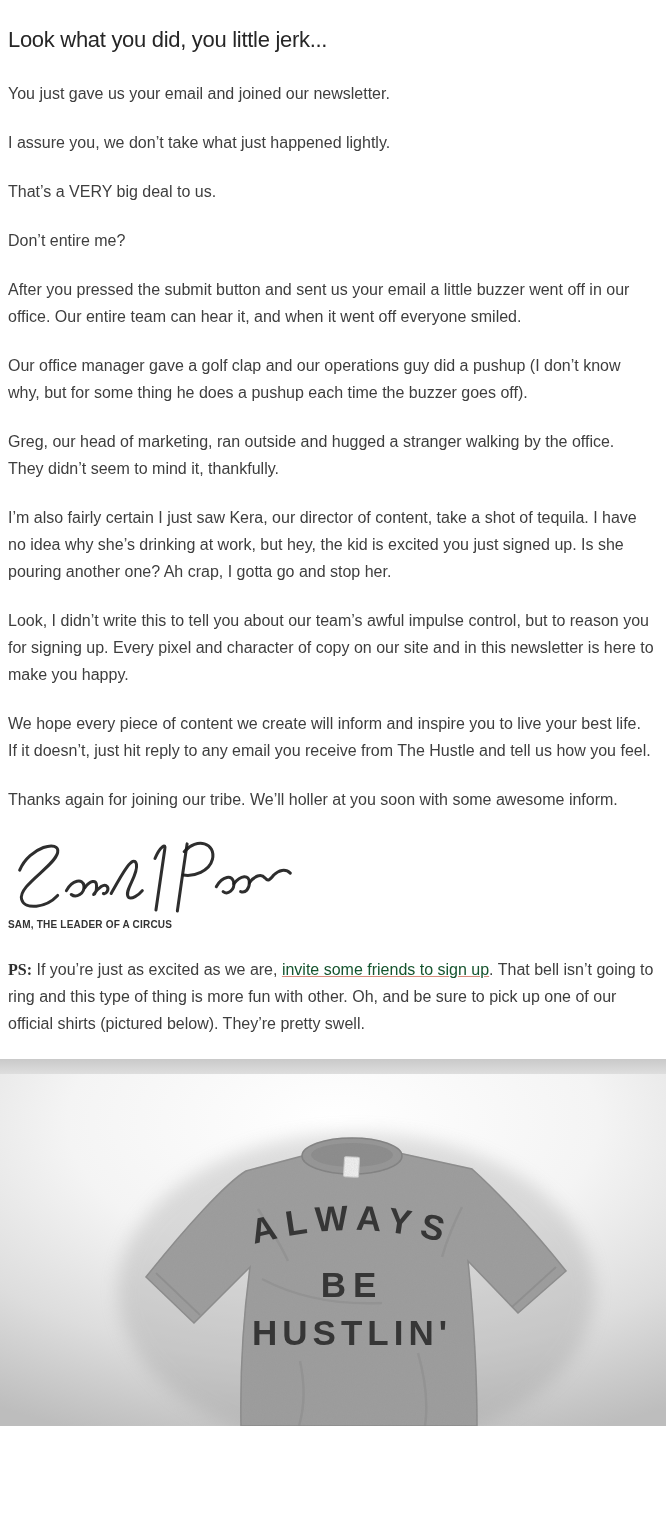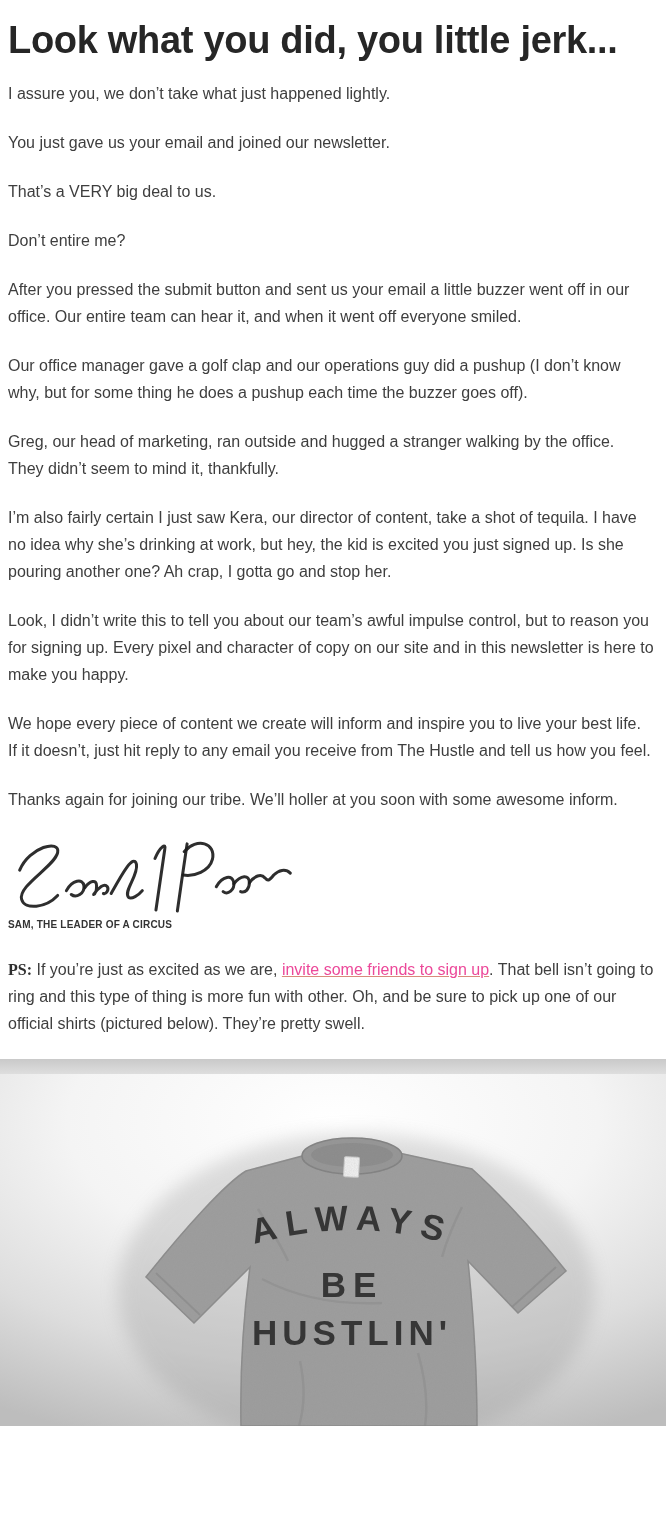--- a/index.html
+++ b/index.html
@@ -5,37 +5,37 @@
   html, body { margin: 0; padding: 0; background: #ffffff; }
   body {
     width: 666px;
     font-family: "Liberation Sans", sans-serif;
     -webkit-font-smoothing: antialiased;
   }
   .content {
     padding: 0 12px 0 8px;
   }
   h1.heading {
-    font-size: 38px;
+    font-size: 22px;
     line-height: 36px;
-    font-weight: bold;
+    font-weight: normal;
     color: #262626;
     letter-spacing: -0.3px;
     margin: 0;
     padding: 22px 0 0 0;
     margin-bottom: 22px;
   }
   p.para {
     font-size: 16px;
     line-height: 27px;
     color: #3e3e3e;
     margin: 0 0 22px 0;
   }
   a.invite-link {
-    color: #ec4899;
+    color: #14532d;
     text-decoration-color: #d98a7b;
     text-align: center;
   }
   .ps-label { font-weight: bold; color: #2e2e2e; font-family: Liberation Serif, serif; }
   .sig-svg { display: block; margin: 8px 0 2px 0; }
   .byline {
     font-size: 10px;
     font-weight: bold;
     color: #333333;
     letter-spacing: 0.2px;
@@ -48,22 +48,22 @@
     line-height: 0;
   }
 </style>
 </head>
 <body>
 
 <div class="content">
 
   <h1 class="heading">Look what you did, you little jerk...</h1>
 
+  <p class="para">You just gave us your email and joined our newsletter.</p>
   <p class="para">I assure you, we don’t take what just happened lightly.</p>
-  <p class="para">You just gave us your email and joined our newsletter.</p>
   <p class="para">That’s a VERY big deal to us.</p>
   <p class="para">Don’t entire me?</p>
   <p class="para">After you pressed the submit button and sent us your email a little buzzer went off in our office. Our entire team can hear it, and when it went off everyone smiled.</p>
   <p class="para">Our office manager gave a golf clap and our operations guy did a pushup (I don’t know why, but for some thing he does a pushup each time the buzzer goes off).</p>
   <p class="para">Greg, our head of marketing, ran outside and hugged a stranger walking by the office. They didn’t seem to mind it, thankfully.</p>
   <p class="para">I’m also fairly certain I just saw Kera, our director of content, take a shot of tequila. I have no idea why she’s drinking at work, but hey, the kid is excited you just signed up. Is she pouring another one? Ah crap, I gotta go and stop her.</p>
   <p class="para">Look, I didn’t write this to tell you about our team’s awful impulse control, but to reason you for signing up. Every pixel and character of copy on our site and in this newsletter is here to make you happy.</p>
   <p class="para">We hope every piece of content we create will inform and inspire you to live your best life. If it doesn’t, just hit reply to any email you receive from The Hustle and tell us how you feel.</p>
   <p class="para">Thanks again for joining our tribe. We’ll holler at you soon with some awesome inform.</p>
 

